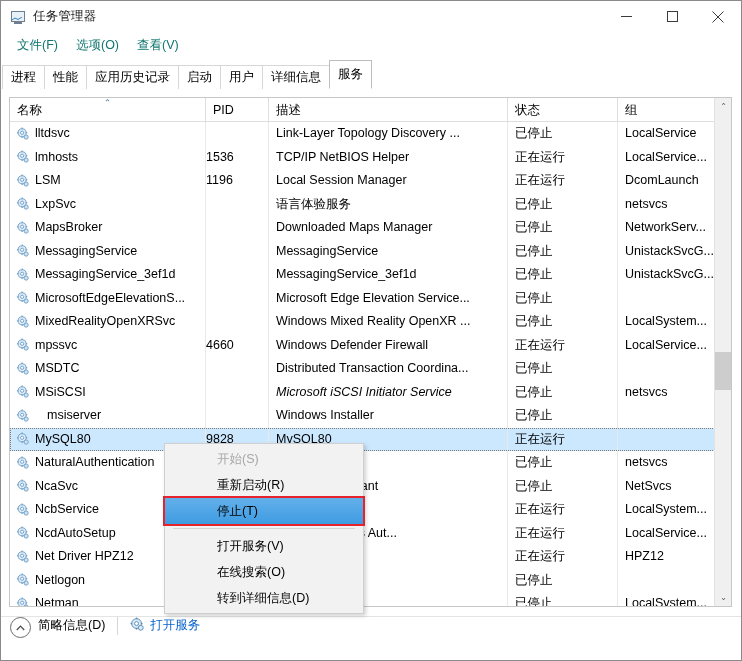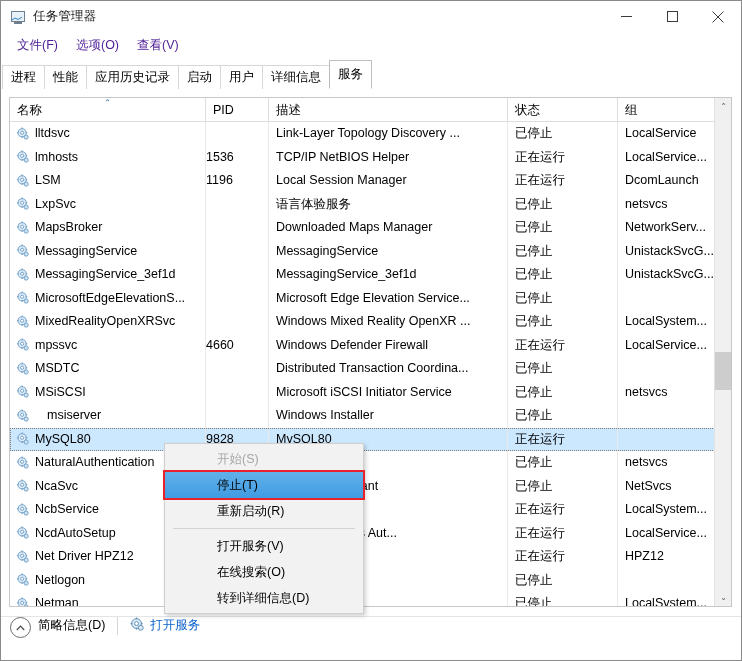--- a/index.html
+++ b/index.html
@@ -86,21 +86,21 @@
     width: 740px;
     height: 26px;
     display: flex;
     align-items: center;
     padding-left: 8px;
     box-sizing: border-box;
     background: #ffffff;
   }
   .menu-item {
     font-size: 12.5px;
-    color: #4c1d95;
+    color: #0f766e;
     padding: 3px 8px;
     margin-right: 2px;
     white-space: nowrap;
   }
 
   
   .tabstrip {
     position: absolute;
     left: 0; top: 57px;
     width: 740px;
@@ -629,21 +629,21 @@
                 <line x1="7" y1="0.7" x2="7" y2="2.3"></line>
                 <line x1="7" y1="10.9" x2="7" y2="12.5"></line>
                 <line x1="1.1" y1="6.6" x2="2.7" y2="6.6"></line>
                 <line x1="11.3" y1="6.6" x2="12.9" y2="6.6"></line>
               </g>
               <circle cx="11.6" cy="11.5" r="2.4" fill="#cfe2f2" stroke="#6a9cc4" stroke-width="1"></circle>
             </svg>
             <span>MSiSCSI</span>
           </div>
           <div class="cell pid" style="width: 63px;"><span></span></div>
-          <div class="cell" style="width: 239px;"><span>Microsoft iSCSI Initiator Service</span></div>
+          <div class="cell" style="width: 239px; font-style: italic;"><span>Microsoft iSCSI Initiator Service</span></div>
           <div class="cell" style="width: 110px;"><span>已停止</span></div>
           <div class="cell" style="width: 98px;"><span>netsvcs</span></div>
         </div>
         <div class="row">
           <div class="cell name" style="width: 196px; gap: 12px;">
             <svg class="svc-ico" viewBox="0 0 16 16">
               <circle cx="7" cy="6.6" r="4.6" fill="#dbeaf6" stroke="#6a9cc4" stroke-width="1"></circle>
               <circle cx="7" cy="6.6" r="1.8" fill="#ffffff" stroke="#6a9cc4" stroke-width="1"></circle>
               <g stroke="#6a9cc4" stroke-width="1.3">
                 <line x1="7" y1="0.7" x2="7" y2="2.3"></line>
@@ -824,22 +824,22 @@
 
     <div class="vscroll">
       <div class="vs-btn vs-up">⌃</div>
       <div class="vs-thumb" id="vs-thumb" style="top: 254px; height: 37.92px;"></div>
       <div class="vs-btn vs-down">⌄</div>
     </div>
   </div>
 
   <div class="ctxmenu" id="ctxmenu">
       <div class="ctx-item disabled"><span>开始(S)</span></div>
+      <div class="ctx-item"><span>重新启动(R)</span></div>
       <div class="ctx-item active"><span>停止(T)</span><div class="ctx-highlight-box"></div></div>
-      <div class="ctx-item"><span>重新启动(R)</span></div>
       <div class="ctx-sep"></div>
       <div class="ctx-item"><span>打开服务(V)</span></div>
       <div class="ctx-item"><span>在线搜索(O)</span></div>
       <div class="ctx-item"><span>转到详细信息(D)</span></div>
     </div>
 
   <div class="statusbar">
     <div class="sb-chev">
       <svg width="9" height="6" viewBox="0 0 9 6">
         <polyline points="0.8,5 4.5,1.2 8.2,5" fill="none" stroke="#4a4a4a" stroke-width="1.2"></polyline>

